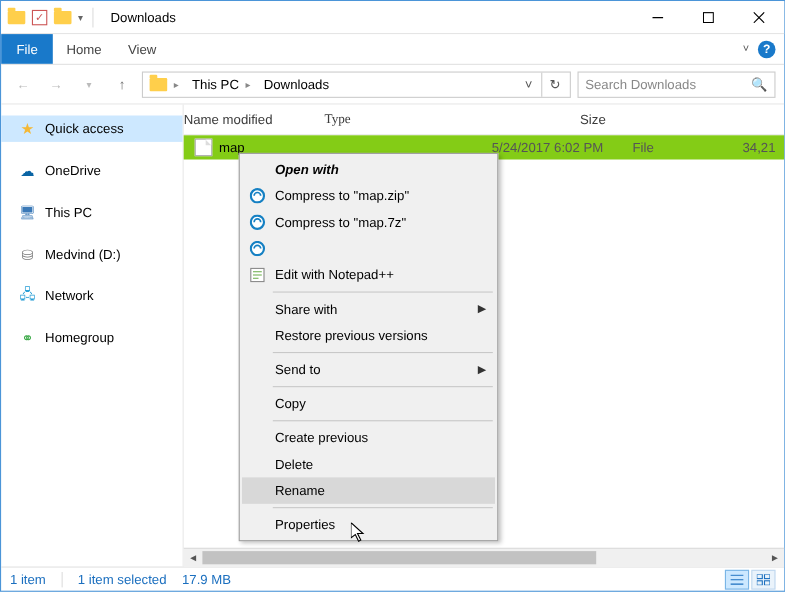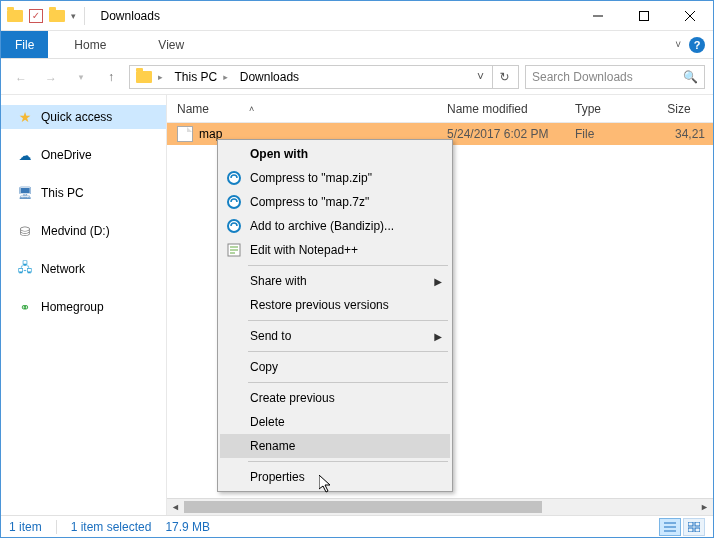--- a/index.html
+++ b/index.html
@@ -5,21 +5,21 @@
 * { margin: 0; padding: 0; box-sizing: border-box; font-family: "Segoe UI", Arial, sans-serif; font-size: 12px; }
 body { background: #fff; overflow: hidden; width: 714px; height: 538px; border: 1px solid #4b95d8; position: relative; }
 .titlebar { height: 30px; display: flex; align-items: center; background: #fff; border-bottom: 1px solid #e5e5e5; }
 .qat { display: flex; align-items: center; gap: 6px; padding: 0 6px; }
 .qat-icon { width: 16px; height: 16px; display: flex; align-items: center; justify-content: center; }
 .title-text { margin-left: 8px; color: #000; flex: 1; }
 .win-controls { display: flex; height: 100%; }
 .win-btn { width: 46px; height: 100%; display: flex; align-items: center; justify-content: center; color: #000; }
 .ribbon { height: 28px; display: flex; align-items: stretch; border-bottom: 1px solid #e1e1e1; }
 .ribbon-file { background: #1979ca; color: #fff; padding: 0 14px; display: flex; align-items: center; }
-.ribbon-tab { padding: 0 26px; display: flex; align-items: center; color: #444; }
+.ribbon-tab { padding: 0 12px; display: flex; align-items: center; color: #444; }
 .ribbon-spacer { flex: 1; }
 .ribbon-right { display: flex; align-items: center; gap: 8px; padding-right: 8px; }
 .help-circle { width: 16px; height: 16px; border-radius: 50%; background: #1979ca; color: #fff; display: flex; align-items: center; justify-content: center; font-size: 11px; font-weight: bold; }
 .addrbar { height: 36px; display: flex; align-items: center; gap: 6px; padding: 4px 8px; border-bottom: 1px solid #e8e8e8; }
 .nav-btn { width: 24px; height: 24px; display: flex; align-items: center; justify-content: center; color: #666; border-radius: 2px; }
 .nav-btn.disabled { color: #bbb; }
 .breadcrumb-box { flex: 1; height: 24px; border: 1px solid #ccc; display: flex; align-items: center; padding: 0 2px; gap: 2px; }
 .crumb { padding: 0 4px; display: flex; align-items: center; gap: 4px; height: 100%; }
 .crumb-sep { color: #888; font-size: 9px; padding: 0 2px; }
 .bc-drop { margin-left: auto; padding: 0 6px; color: #555; }
@@ -30,43 +30,43 @@
 .navpane { width: 166px; border-right: 1px solid #e8e8e8; padding: 10px 0; }
 .nav-item { height: 24px; display: flex; align-items: center; gap: 8px; padding: 0 16px; color: #000; }
 .nav-item.active { background: #cde8ff; }
 .nav-sep { height: 14px; }
 .ni-icon { width: 16px; height: 16px; display: flex; align-items: center; justify-content: center; }
 .content { flex: 1; display: flex; flex-direction: column; position: relative; }
 .cols { height: 28px; display: flex; align-items: center; border-bottom: 1px solid #e8e8e8; color: #3b3b3b; }
 .col-name { width: 280px; padding-left: 10px; display:flex; align-items:center; gap:40px;}
 .col-sort { font-size: 9px; color: #555;}
 .col-date { width: 128px; }
-.col-type { width: 78px; }
+.col-type { width: 78px; font-family: Liberation Serif, serif; }
 .col-size { flex: 1; text-align: center; padding-right: 8px; }
-.row { height: 22px; display: flex; align-items: center; background: #fdba74; }
+.row { height: 22px; display: flex; align-items: center; background: #84cc16; }
 .row .cell-name { width: 280px; padding-left: 10px; display: flex; align-items: center; gap: 6px; }
 .row .cell-date { width: 128px; color: #555; }
 .row .cell-type { width: 78px; color: #555; }
 .row .cell-size { flex: 1; text-align: right; padding-right: 8px; color: #555; }
 .file-icon { width: 16px; height: 16px; border: 1px solid #aaa; background: #fff; position: relative; }
 .file-icon::after { content: ""; position: absolute; top: 0; right: 0; border-top: 5px solid #fff; border-left: 5px solid #ddd; }
 .content-scroll { position: absolute; bottom: 0; left: 0; right: 0; height: 17px; background: #f0f0f0; border-top: 1px solid #dcdcdc; display: flex; align-items: center; }
 .sb-btn { width: 17px; height: 100%; display: flex; align-items: center; justify-content: center; color: #555; font-size: 9px; }
 .sb-track { flex: 1; height: 100%; position: relative; }
 .sb-thumb { position: absolute; left: 0; width: 70%; top: 2px; bottom: 2px; background: #c2c2c2; }
 .statusbar { height: 22px; border-top: 1px solid #e1e1e1; display: flex; align-items: center; padding: 0 8px; gap: 14px; color: #1b6fbf; }
 .statusbar .sep { width: 1px; height: 14px; background: #ddd; }
 .sb-right { margin-left: auto; display: flex; gap: 2px; }
 .view-btn { width: 22px; height: 18px; border: 1px solid #c0d8ef; display: flex; align-items: center; justify-content: center; background: #eaf3fb; }
 .view-btn.active { background: #cce8ff; border-color: #7ab5e6; }
 
 .ctx { position: absolute; left: 216px; top: 138px; width: 236px; background: #f0f0f0; border: 1px solid #a0a0a0; box-shadow: 2px 2px 4px rgba(0,0,0,.25); padding: 2px; z-index: 20; }
 .ctx-item { height: 24px; display: flex; align-items: center; padding: 0 8px 0 30px; position: relative; color: #000; }
 .ctx-item.hovered { background: #d8d8d8; }
-.ctx-item.bold { font-weight: 600; }
+.ctx-item.bold { font-weight: 600; font-style: italic; }
 .ctx-icon { position: absolute; left: 6px; width: 16px; height: 16px; display: flex; align-items: center; justify-content: center; }
 .ctx-arrow { margin-left: auto; font-size: 10px; color: #333; }
 .ctx-sep { height: 1px; background: #c8c8c8; margin: 3px 2px 3px 28px; }
 .cursor { position: absolute; left: 318px; top: 474px; font-size: 16px; color: #000; z-index: 30; pointer-events: none; }
 .folder-ico { width:16px; height:12px; background:#ffcf4b; border-radius:1px; position:relative; }
 .folder-ico::before{ content:""; position:absolute; top:-3px; left:0; width:7px; height:3px; background:#ffcf4b; border-radius:1px 1px 0 0;}
 .star { color:#f4b836; font-size:14px; }
 .cloud { color:#0a64a4; font-size:13px; }
 .pc { color:#3b79b7; font-size:12px; }
 .drive { color:#7a7a7a; font-size:13px; }
@@ -174,24 +174,20 @@
       </div>
     <div class="nav-sep"></div>
     <div class="nav-item">
         <span class="ni-icon hg">⚭</span>
         <span>Homegroup</span>
       </div>
   </div>
 
   <div class="content">
     <div class="cols">
-      <div class="col-name">
-          <span>Name</span>
-          <span class="col-sort">˄</span>
-        </div>
       <div class="col-date">Name modified</div>
       <div class="col-type">Type</div>
       <div class="col-size">Size</div>
     </div>
     <div class="row">
       <div class="cell-name">
           <span class="file-icon"></span>
           <span>map</span>
         </div>
       <div class="cell-date">5/24/2017 6:02 PM</div>
@@ -255,21 +251,20 @@
       </span>
       <span>Compress to "map.7z"</span>
     </div>
     <div class="ctx-item">
       <span class="ctx-icon">
         <svg width="14" height="14">
           <circle cx="7" cy="7" r="6" fill="#fff" stroke="#1580c3" stroke-width="2"></circle>
           <path d="M4 7 A3 3 0 0 1 10 7" fill="none" stroke="#1580c3" stroke-width="1.5"></path>
         </svg>
       </span>
-      <span>Add to archive (Bandizip)...</span>
     </div>
     <div class="ctx-item">
       <span class="ctx-icon">
         <svg width="14" height="14">
           <rect x="1" y="1" width="12" height="12" fill="#fff" stroke="#888"></rect>
           <line x1="3" y1="4" x2="11" y2="4" stroke="#6a4"></line>
           <line x1="3" y1="7" x2="11" y2="7" stroke="#6a4"></line>
           <line x1="3" y1="10" x2="8" y2="10" stroke="#6a4"></line>
         </svg>
       </span>

